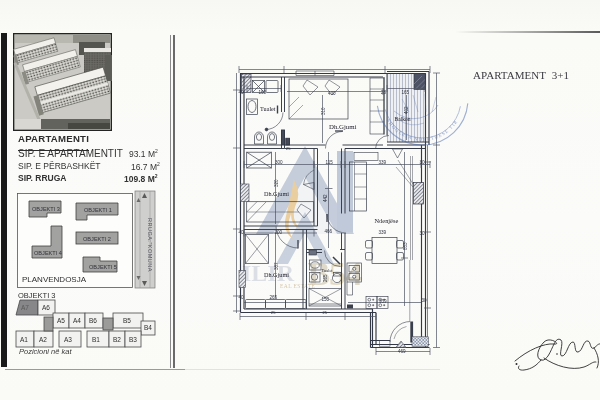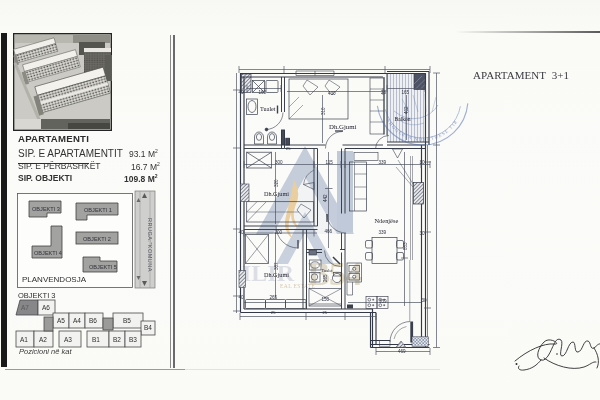--- a/index.html
+++ b/index.html
@@ -51,26 +51,26 @@
     <rect x="21" y="53" width="5" height="20" fill="#83837c"></rect>
   </g>
 
   <path d="M2,30 L30,96" stroke="#b2b1aa" stroke-width="3" fill="none"></path>
 
   <rect x="26" y="86" width="71" height="10" fill="#63635d"></rect>
   <rect x="55" y="90" width="42" height="6" fill="#474742"></rect>
   <path d="M2,86 h26 v10 h-26 z" fill="#d8d7d1"></path>
 </svg>
 
-<div class="abs" style="left:18px;top:133px;font-size:9.6px;font-weight:bold;letter-spacing:0.25px;color:#2c2c2c;border-bottom:1px solid #2c2c2c;padding-bottom:19px;">APARTAMENTI</div>
+<div class="abs" style="left:18px;top:133px;font-size:9.6px;font-weight:bold;letter-spacing:0.25px;color:#2c2c2c;border-bottom:1px solid #2c2c2c;padding-bottom:6px;">APARTAMENTI</div>
 <div class="abs" style="left:18px;top:148px;font-size:10px;color:#333;">SIP. E APARTAMENTIT</div>
 <div class="abs" style="left:129px;top:148px;font-size:8.5px;color:#333;">93.1 M<sup style="font-size:5px">2</sup></div>
 <div class="abs" style="left:18px;top:161px;font-size:8.5px;color:#333;text-align:center;">SIP. E PËRBASHKËT</div>
 <div class="abs" style="left:131px;top:161px;font-size:8.5px;color:#333;">16.7 M<sup style="font-size:5px">2</sup></div>
-<div class="abs" style="left:18px;top:173px;font-size:8.5px;font-weight:bold;color:#333;">SIP. OBJEKTI</div>
+<div class="abs" style="left:18px;top:173px;font-size:8.5px;font-weight:bold;color:#333;">SIP. RRUGA</div>
 <div class="abs" style="left:124px;top:173px;font-size:8.5px;font-weight:bold;color:#333;">109.8 M<sup style="font-size:5px">2</sup></div>
 
 <svg class="abs" style="left:15px;top:190px;" width="145" height="100" viewBox="0 0 145 100">
   <rect x="2.5" y="3.5" width="115" height="94" fill="#fdfdfc" stroke="#555" stroke-width="0.8"></rect>
 
   <rect x="120" y="1" width="20" height="97" fill="#cfcfcd" stroke="#777" stroke-width="0.7"></rect>
   <line x1="125" y1="1" x2="125" y2="98" stroke="#9a9a98" stroke-width="0.6"></line>
   <line x1="135" y1="1" x2="135" y2="98" stroke="#9a9a98" stroke-width="0.6"></line>
   <text x="133" y="28" font-size="5.5" fill="#55555e" transform="rotate(90 133 28)" font-family="Liberation Sans,sans-serif" letter-spacing="0.5">RRUGA:"KOMUNA</text>
   <path d="M127,8 l2.5,-5 l2.5,5 z M127,91 l2.5,5 l2.5,-5 z" fill="#5a5a5a"></path>

